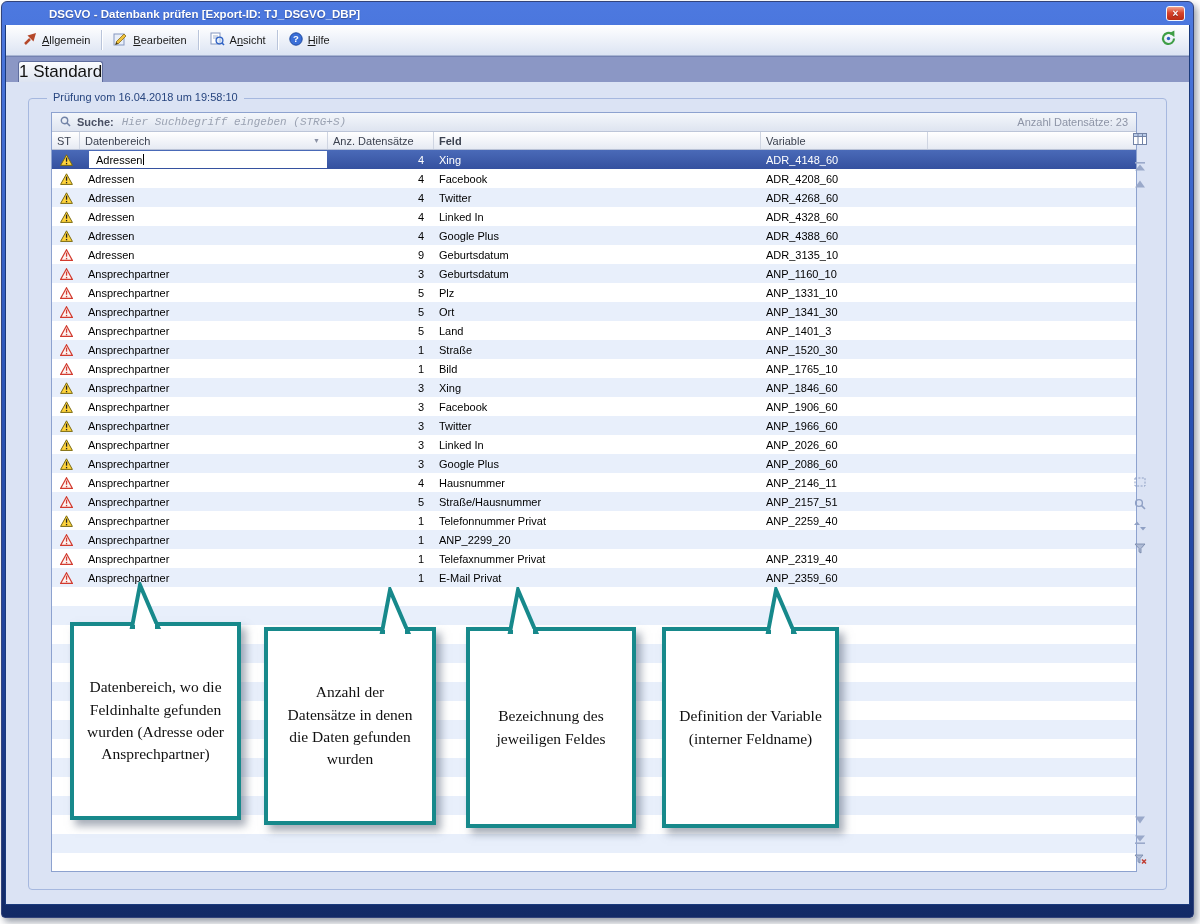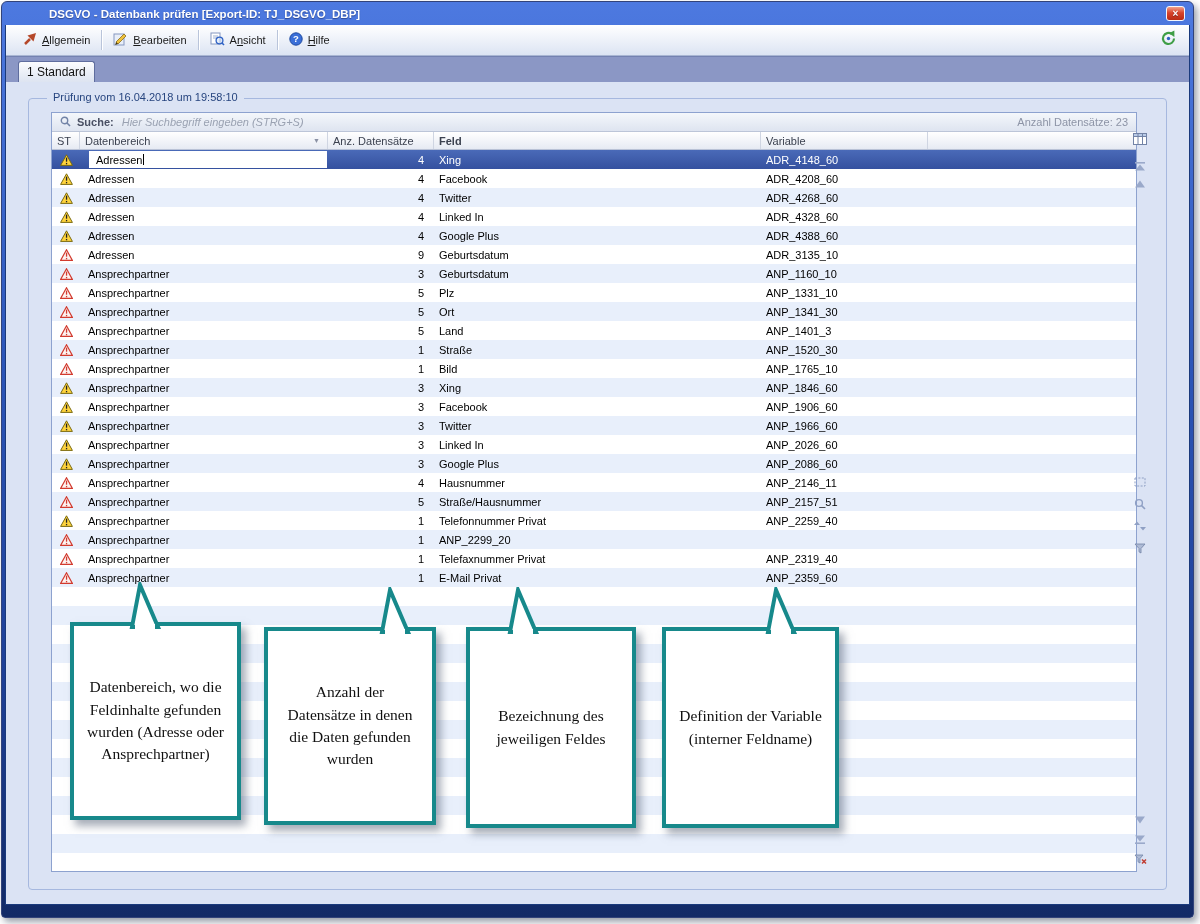--- a/index.html
+++ b/index.html
@@ -28,40 +28,40 @@
     border-bottom:1px solid #a9b6d3;display:flex;align-items:center;padding:7px 8px;}
   .tb-item{display:flex;align-items:center;gap:5px;padding:4px 8px;font-size:11px;
     color:#1a1a1a;cursor:pointer;border-radius:2px;}
   .tb-item .u{text-decoration:underline;}
   .tb-sep{width:1px;height:20px;background:#b9c4da;box-shadow:1px 0 0 #ffffff;margin:0 3px;}
   .tb-right{margin-left:auto;display:flex;align-items:center;padding-right:4px;cursor:pointer;}
 
   
   .tabstrip{height:26px;flex:0 0 26px;background:#8b97c5;border-top:1px solid #7482b1;
     display:flex;align-items:flex-end;padding:0 0 0 12px;}
-  .tab{height:21px;padding:0 8px;background:linear-gradient(180deg,#fbfcfe,#dde4f1);
-    border:1px solid #5f6d9e;border-bottom:none;border-radius:3px 3px 0 0;font-size:12px;
+  .tab{height:21px;padding:0 0;background:linear-gradient(180deg,#fbfcfe,#dde4f1);
+    border:1px solid #5f6d9e;border-bottom:none;border-radius:3px 3px 0 0;font-size:17px;
     color:#111;display:flex;align-items:center;cursor:pointer;}
 
   
   .main{flex:1;position:relative;}
   .groupbox{position:absolute;left:22px;top:16px;right:22px;bottom:14px;
     border:1px solid #a6b8df;border-radius:4px;}
   .legend{position:absolute;top:-8px;left:18px;background:#dbe3f4;padding:0 6px;
     color:#27457f;font-size:11px;}
 
   
   .tablewrap{position:absolute;left:10px;top:13px;width:1086px;height:760px;
     border:1px solid #8da2cf;background:#fff;display:flex;flex-direction:column;
     font-size:11px;overflow:hidden;margin-left:12px;}
   .search-row{height:19px;flex:0 0 19px;background:linear-gradient(180deg,#f4f7fb,#dee4f0);
     border-bottom:1px solid #bcc5d8;display:flex;align-items:center;padding:0 8px;gap:6px;}
   .search-label{font-weight:bold;color:#4a5064;}
   .search-input{flex:1;border:none;background:transparent;font-size:11px;color:#333;
-    outline:none;font-family:Liberation Sans, sans-serif;}
+    outline:none;font-family:Liberation Mono, monospace;}
   .search-input::placeholder{color:#9aa2b2;font-style:italic;}
   .search-count{color:#8d94a6;}
 
   .header-row{height:18px;flex:0 0 18px;display:flex;
     background:linear-gradient(180deg,#ffffff,#e6eaf3);border-bottom:1px solid #b9c2d6;
     color:#3c4250;}
   .hcell{border-right:1px solid #cfd5e2;padding:0 5px;display:flex;align-items:center;
     cursor:pointer;white-space:nowrap;}
   .sort-arrow{margin-left:auto;color:#8a91a4;font-size:7px;padding-right:2px;}
 

